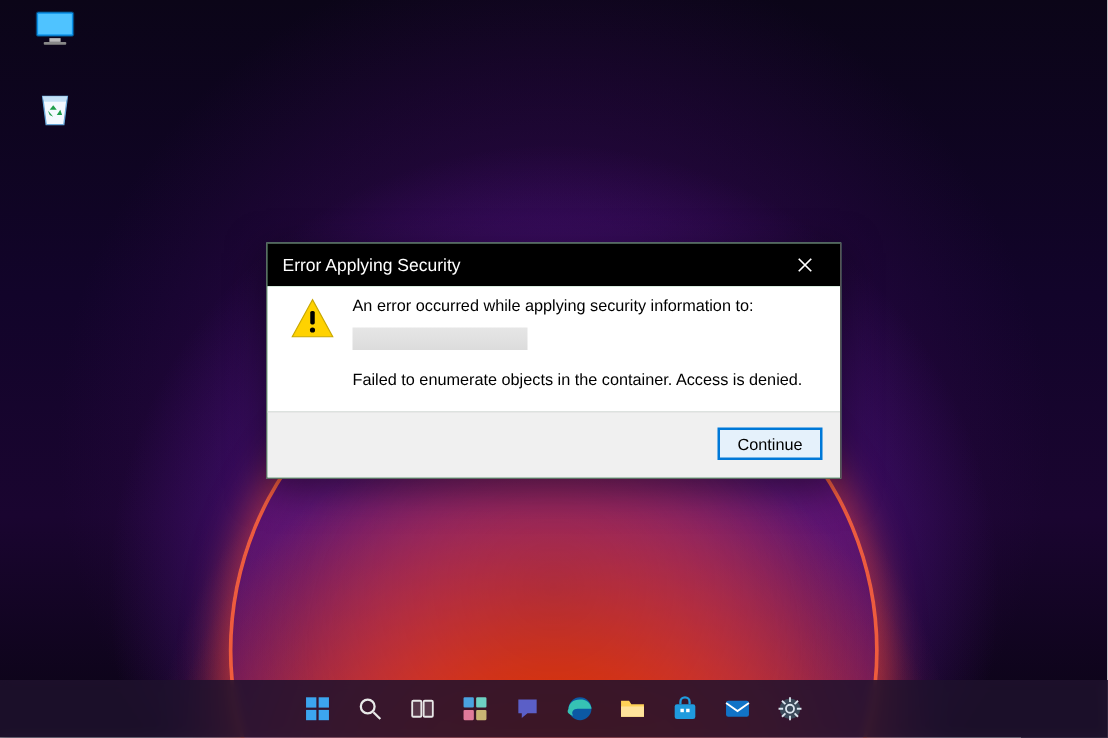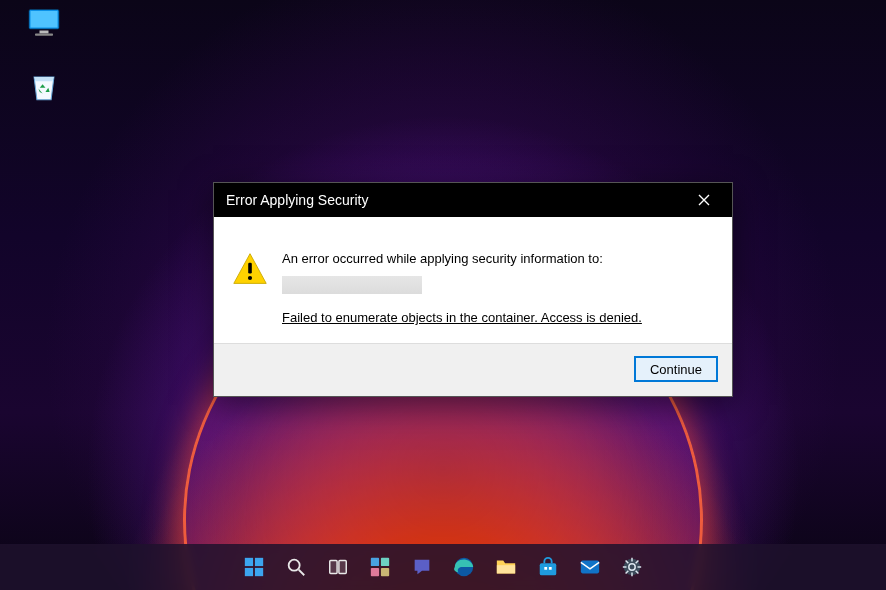--- a/index.html
+++ b/index.html
@@ -30,22 +30,22 @@
     pointer-events: none;
   }
 
   
   .desktop-icons { position: absolute; top: 8px; left: 12px; }
   .desktop-icon { width: 64px; height: 52px; display:flex; flex-direction:column; align-items:center; justify-content:flex-start; margin-bottom: 10px; cursor:pointer; }
 
   
   .dialog {
     position: absolute;
-    left: 213px; top: 182px;
-    width: 520px;
+    left: 213px; top: 194px;
+    width: 460px;
     background: #86efac;
     border: 1px solid #555;
     box-shadow: 0 8px 30px rgba(0,0,0,0.5);
   }
   .titlebar {
     background: #000;
     color: #fff;
     height: 34px;
     display: flex;
     align-items: center;
@@ -53,34 +53,34 @@
     padding: 0 6px 0 12px;
     font-size: 14px;
     font-weight: 400;
   }
   .titlebar .close {
     width: 44px; height: 28px;
     display:flex; align-items:center; justify-content:center;
     cursor:pointer;
   }
   .dialog-body {
-    padding: 34px 18px 12px 18px;
+    padding: 8px 18px 12px 18px;
     background: #fff;
     display: flex;
     gap: 14px;
   }
   .warn-icon svg { width: 36px; height: 36px; }
   .msg-col { flex:1; font-size: 13px; color:#000; }
   .msg-line1 { margin-bottom: 10px; }
   .redacted {
     width: 140px; height: 18px;
     background: linear-gradient(#e6e6e6,#dcdcdc);
     margin-bottom: 16px;
   }
-  .msg-line2 { margin-bottom: 6px; text-decoration: underline; }
+  .msg-line2 { margin-bottom: 6px; }
   .dialog-footer {
     background:#f0f0f0;
     padding: 12px 14px 14px 0;
     display:flex;
     justify-content:flex-end;
     gap: 10px;
     border-top: 1px solid #ddd;
   }
   .btn {
     min-width: 84px;

